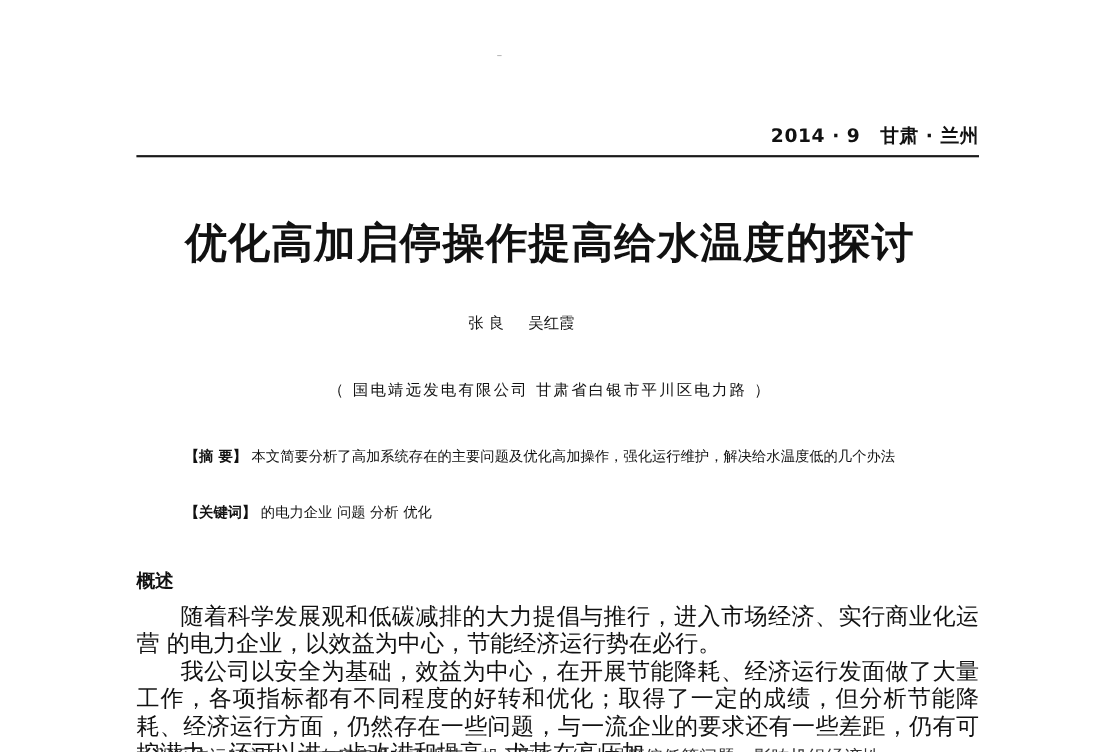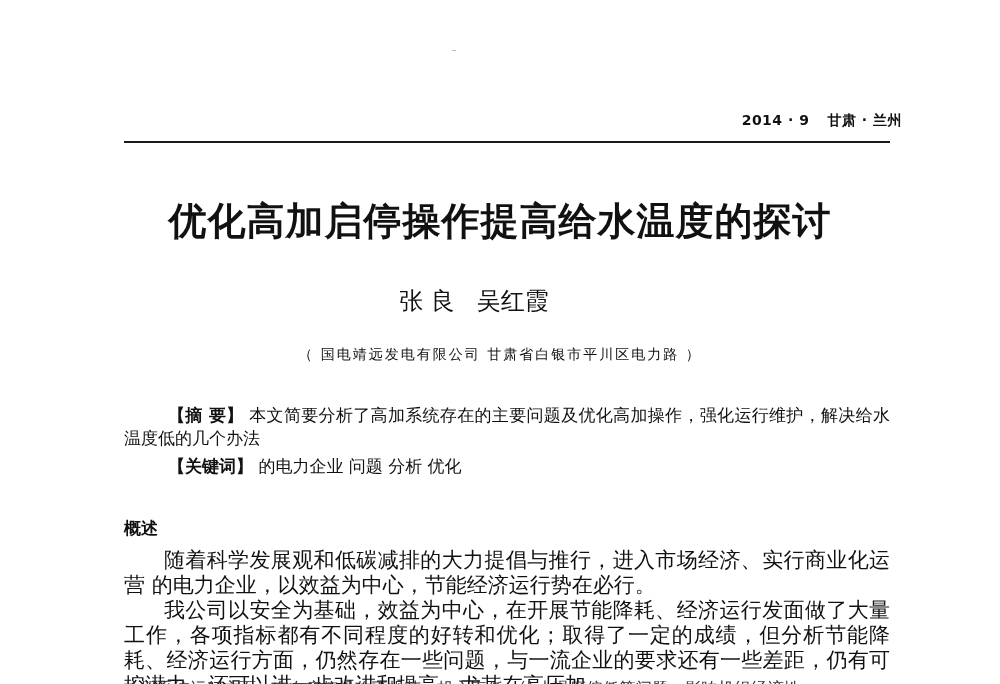--- a/index.html
+++ b/index.html
@@ -24,24 +24,24 @@
     .speck {
       position: absolute;
       left: 452px;
       top: 50px;
       width: 4px;
       height: 1px;
       background: #bbbbbb;
     }
     .running-header {
       position: absolute;
-      right: 98px;
+      right: 110px;
       top: 112px;
       font-family: "DejaVu Sans", "Liberation Sans", sans-serif;
-      font-size: 14px;
+      font-size: 17px;
       font-weight: bold;
       letter-spacing: 0.5px;
       white-space: nowrap;
     }
     .running-header .gap { display: inline-block; width: 18px; }
     .header-rule {
       position: absolute;
       left: 124px;
       top: 141px;
       width: 766px;
@@ -59,39 +59,39 @@
       font-size: 38px;
       letter-spacing: 1px;
       white-space: nowrap;
     }
     .authors {
       position: absolute;
       left: 0;
       width: 948px;
       top: 285px;
       text-align: center;
-      font-size: 24px;
+      font-size: 14px;
       white-space: nowrap;
     }
     .authors .author-sep { display: inline-block; width: 22px; }
     .affiliation {
       position: absolute;
       left: 0;
       width: 1000px;
       top: 346px;
       text-align: center;
       font-size: 14px;
       letter-spacing: 2px;
       white-space: nowrap;
     }
     .text-block {
       position: absolute;
       left: 124px;
       width: 766px;
-      font-size: 17px;
+      font-size: 13px;
       line-height: 23px;
       text-align: justify;
     }
     .abstract { top: 404px; }
     .keywords { top: 455px; }
     .indent { text-indent: 44px; }
     .label {
       font-family: "DejaVu Sans", "Liberation Sans", sans-serif;
       font-weight: bold;
     }

